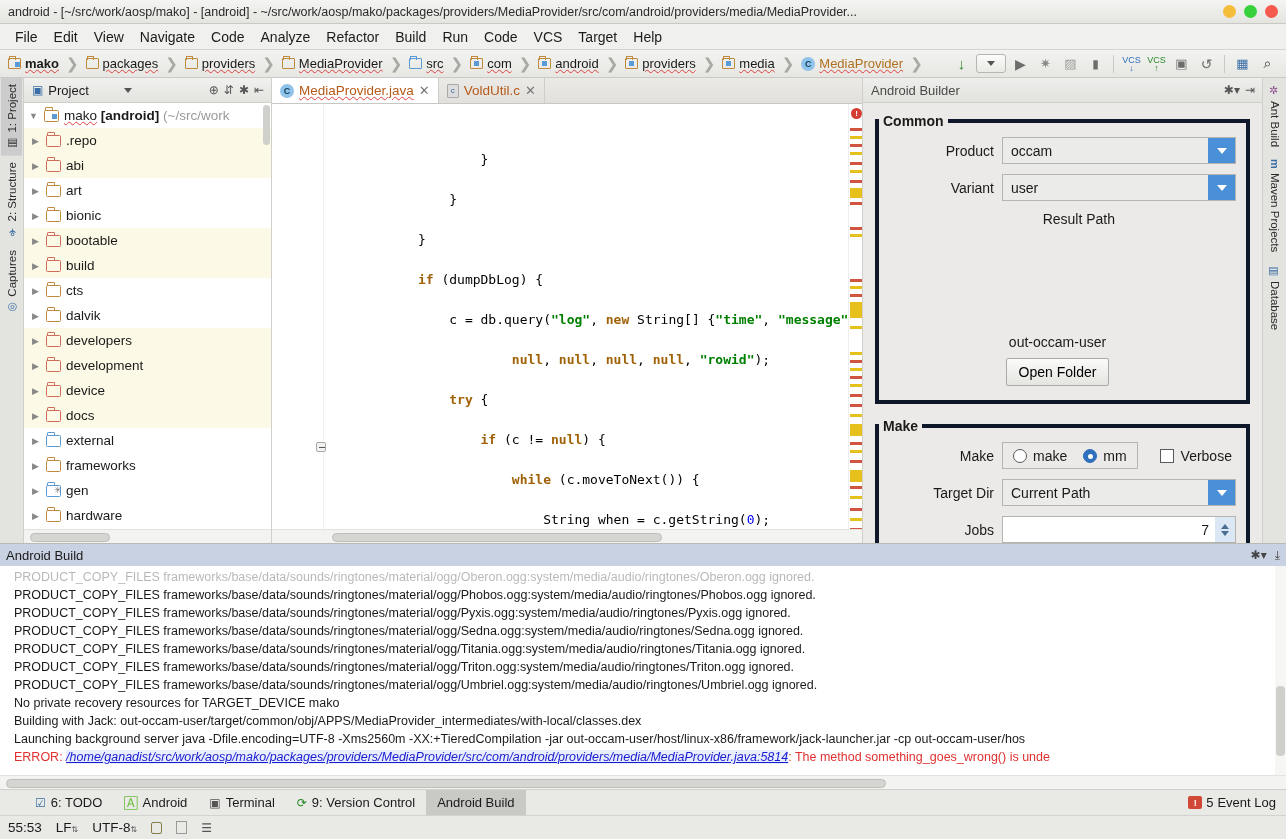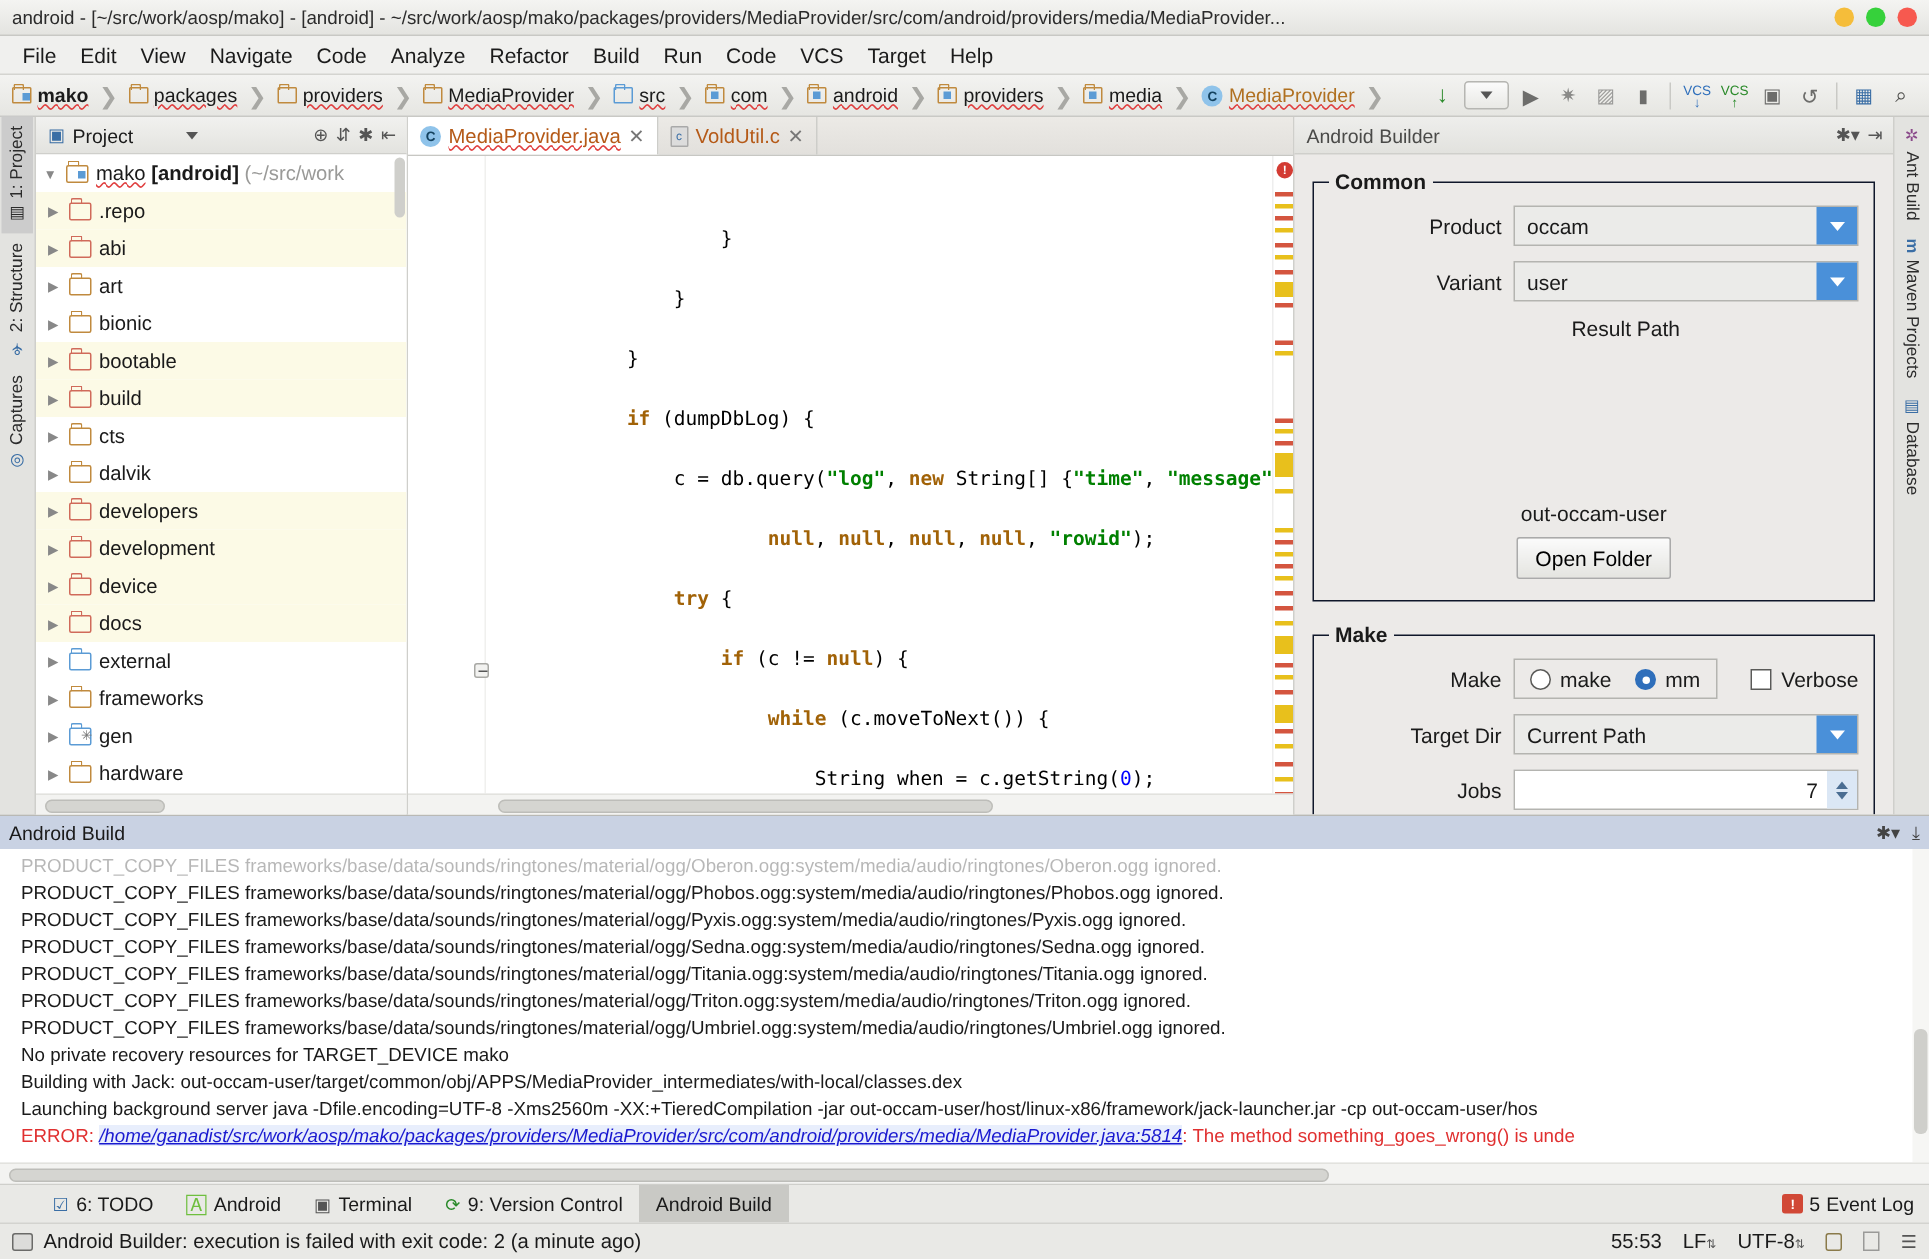--- a/index.html
+++ b/index.html
@@ -130,21 +130,21 @@
   .markbar .erricon { position:absolute; top:4px; left:2px; width:11px; height:11px; border-radius:50%;
                       background:#d33b33; color:#fff; font-size:8px; font-weight:bold; display:flex; align-items:center; justify-content:center;}
   .mk { position:absolute; left:1px; width:12px; height:3px; }
   .edhscroll { height:14px; background:#f3f3f1; border-top:1px solid #e2e2de; position:relative; flex:0 0 14px; }
   .edhscroll .thumb { position:absolute; left:60px; top:3px; width:330px; height:9px; background:#d5d5d1; border:1px solid #bdbdb9; border-radius:5px;}
 
   
   .builder { width:400px; flex:0 0 400px; background:#eceae8; display:flex; flex-direction:column; border-left:1px solid #cfcfcb;justify-content:flex-end; }
   .builder .panelhdr { background:linear-gradient(#eeeeec,#e2e2de); }
   .bform { padding:10px 12px 0 12px; flex:1 1 auto; overflow:hidden;}
-  fieldset.grp { border:1px solid #0f172a; border-radius:0; margin:0 0 14px 0; padding:8px 10px 12px 10px; }
+  fieldset.grp { border:4px solid #0f172a; border-radius:0; margin:0 0 14px 0; padding:8px 10px 12px 0; }
   fieldset.grp legend { font-weight:bold; font-size:14px; padding:0 4px; }
   .frow { display:flex; align-items:center; margin-bottom:10px; gap:8px; }
   .flabel { width:115px; text-align:right; font-size:14px; flex:0 0 115px; }
   .fwide { flex:1 1 auto; display:flex; }
   .combo { flex:1 1 auto; height:27px; border:1px solid #b4b4b0; background:#ebebe9; display:flex; align-items:center; }
   .combo .val { flex:1 1 auto; padding:0 8px; font-size:14px; }
   .combo .arrow { width:27px; height:25px; background:#4a90d9; display:flex; align-items:center; justify-content:center; flex:0 0 27px; }
   .combo .arrow i { width:0; height:0; border-left:5px solid transparent; border-right:5px solid transparent; border-top:6px solid #fff; display:block;}
   .combo.white { background:#fff; }
   .spin { flex:1 1 auto; height:27px; border:1px solid #b4b4b0; background:#fff; display:flex; align-items:center; }
@@ -701,24 +701,20 @@
     </div>
     <div class="bspacer"></div>
     <div class="evlog">
       <span class="evbadge">!</span>
       <span>5</span>
       <span>Event Log</span>
     </div>
   </div>
 
   <div class="statusbar">
-    <div class="msg">
-      <span class="mon"></span>
-      <span>Android Builder: execution is failed with exit code: 2 (a minute ago)</span>
-    </div>
     <div class="right">
       <span>55:53</span>
       <span><span>LF</span><span class="caret-sm">⇅</span></span>
       <span><span>UTF-8</span><span class="caret-sm">⇅</span></span>
       <span class="lockicon"></span>
       <span class="sheeticon"></span>
       <span class="bugicon">☰</span>
     </div>
   </div>
 

